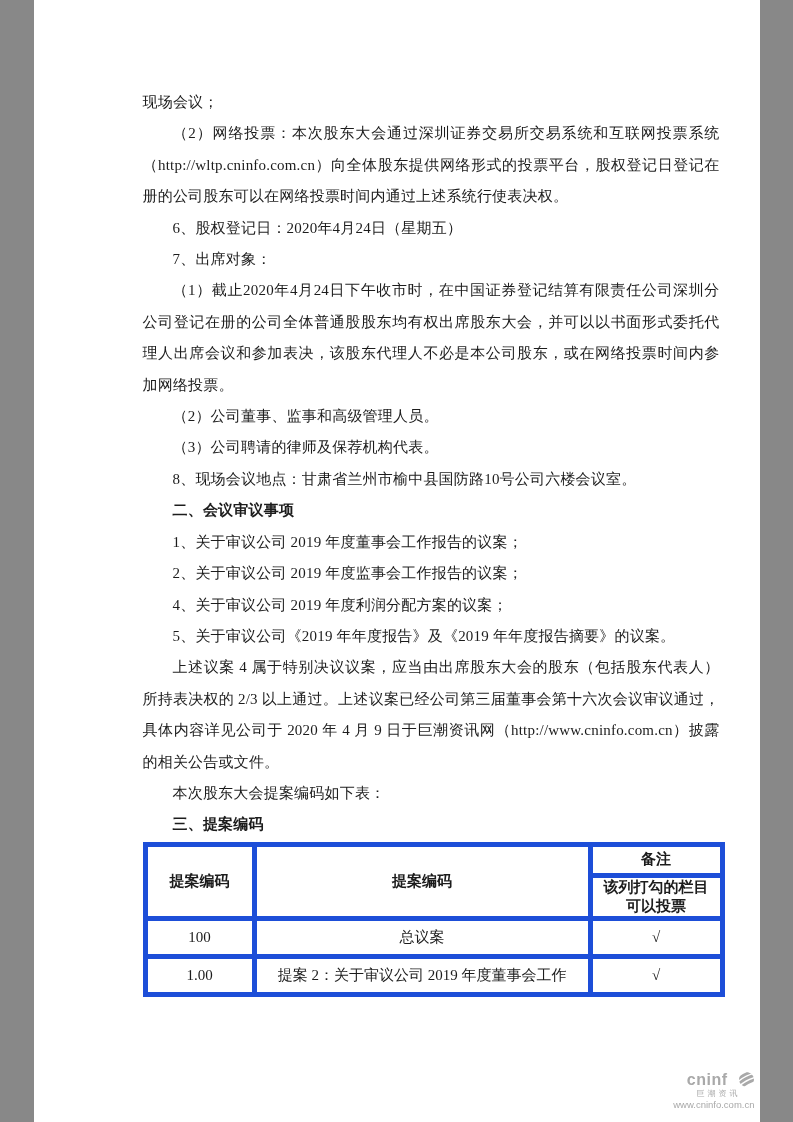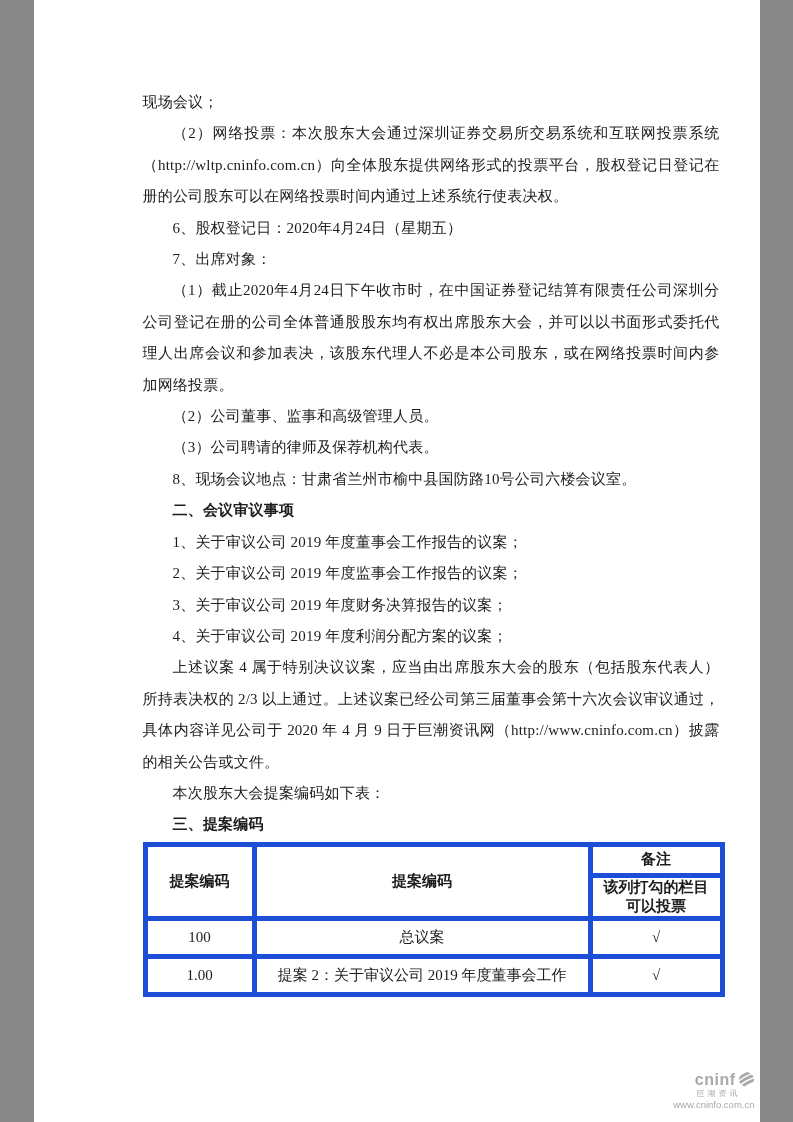--- a/index.html
+++ b/index.html
@@ -59,21 +59,21 @@
     bottom: 12px;
     text-align: right;
     color: #a9a9a9;
     font-family: "Liberation Sans", sans-serif;
     line-height: 1.1;
   }
   .logo-brand-row {
     display: flex;
     align-items: center;
     justify-content: flex-end;
-    gap: 2px;
+    gap: 10px;
   }
   .logo-brand {
     font-weight: bold;
     font-size: 16px;
     letter-spacing: 0.5px;
   }
   .logo-swirl { width: 17px; height: 17px; }
   .logo-subtitle {
     font-size: 8px;
     letter-spacing: 3px;
@@ -90,22 +90,22 @@
     <p class="indent">（2）网络投票：本次股东大会通过深圳证券交易所交易系统和互联网投票系统（http://wltp.cninfo.com.cn）向全体股东提供网络形式的投票平台，股权登记日登记在册的公司股东可以在网络投票时间内通过上述系统行使表决权。</p>
     <p class="indent">6、股权登记日：2020年4月24日（星期五）</p>
     <p class="indent">7、出席对象：</p>
     <p class="indent">（1）截止2020年4月24日下午收市时，在中国证券登记结算有限责任公司深圳分公司登记在册的公司全体普通股股东均有权出席股东大会，并可以以书面形式委托代理人出席会议和参加表决，该股东代理人不必是本公司股东，或在网络投票时间内参加网络投票。</p>
     <p class="indent">（2）公司董事、监事和高级管理人员。</p>
     <p class="indent">（3）公司聘请的律师及保荐机构代表。</p>
     <p class="indent">8、现场会议地点：甘肃省兰州市榆中县国防路10号公司六楼会议室。</p>
     <p class="indent bold">二、会议审议事项</p>
     <p class="indent">1、关于审议公司 2019 年度董事会工作报告的议案；</p>
     <p class="indent">2、关于审议公司 2019 年度监事会工作报告的议案；</p>
-    <p class="indent">3、关于审议公司 2019 年度财务决算报告的议案；</p>
     <p class="indent">4、关于审议公司 2019 年度利润分配方案的议案；</p>
+    <p class="indent">5、关于审议公司《2019 年年度报告》及《2019 年年度报告摘要》的议案。</p>
     <p class="indent">上述议案 4 属于特别决议议案，应当由出席股东大会的股东（包括股东代表人）所持表决权的 2/3 以上通过。上述议案已经公司第三届董事会第十六次会议审议通过，具体内容详见公司于 2020 年 4 月 9 日于巨潮资讯网（http://www.cninfo.com.cn）披露的相关公告或文件。</p>
     <p class="indent">本次股东大会提案编码如下表：</p>
     <p class="indent bold">三、提案编码</p>
 
     <table class="proposal">
       <colgroup>
         <col class="c-code">
         <col class="c-name">
         <col class="c-remark">
       </colgroup>

